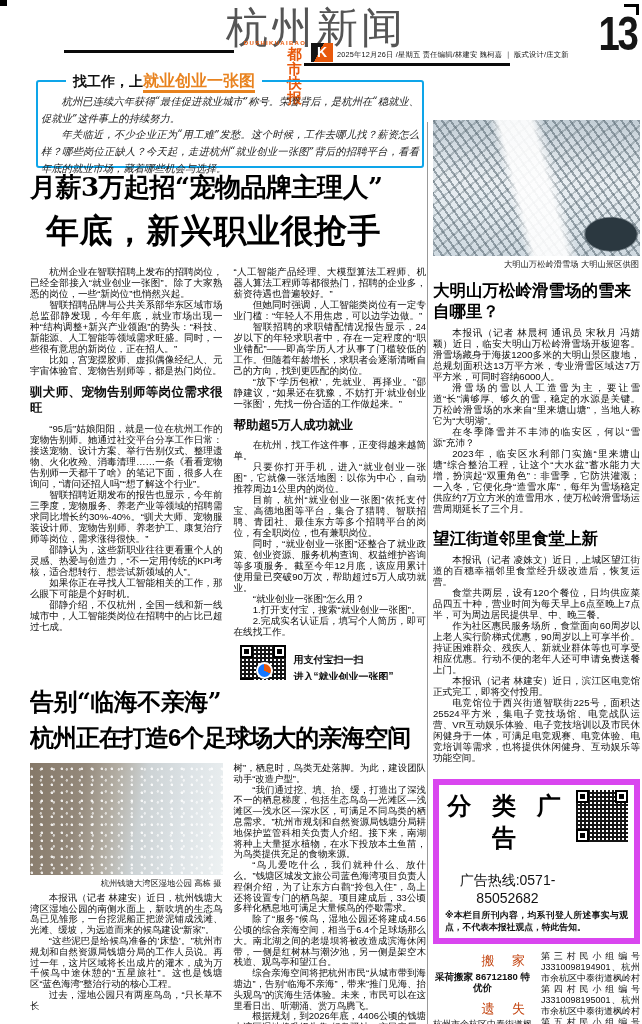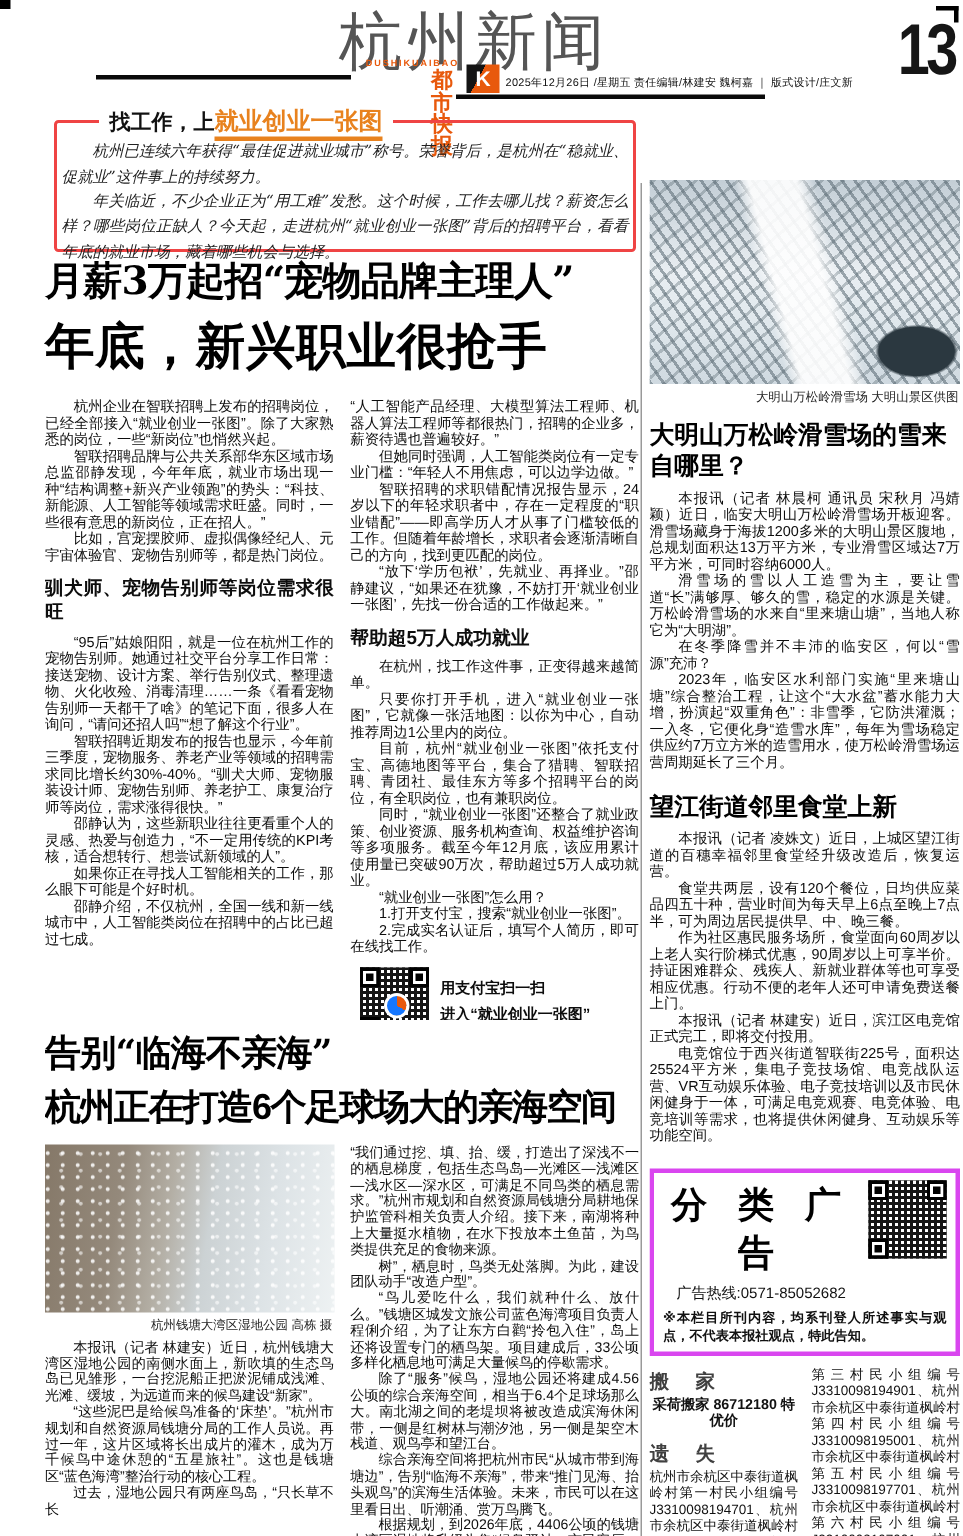--- a/index.html
+++ b/index.html
@@ -16,32 +16,32 @@
   .brand-en{display:block;font-size:6px;font-weight:700;color:#e8590c;letter-spacing:1.3px;}
   .brand-cn{display:block;font-size:14.5px;font-weight:900;color:#e8590c;letter-spacing:1px;margin-top:1px;margin-left:40px;}
   .klogo{position:absolute;left:311px;top:43px;width:22px;height:19px;
          background:linear-gradient(118deg,#141414 40%,#e8590c 40%);
          color:#fff;font-weight:900;font-size:14px;text-align:center;line-height:19px;}
   .dateline{position:absolute;left:337px;top:50px;font-size:7.3px;letter-spacing:.2px;color:#111;}
   .date-rule{position:absolute;left:304px;top:63px;width:206px;height:2.5px;background:#0a0a0a;}
   .pagenum{position:absolute;right:6px;top:6px;font-size:48px;font-weight:800;letter-spacing:-3px;
            transform:scaleX(.8);transform-origin:right top;color:#161616;}
   
-  .promo{position:absolute;left:36px;top:80px;width:384px;height:84px;border:2px solid #ef4444;border-radius:3px;}
+  .promo{position:absolute;left:36px;top:80px;width:384px;height:84px;border:2px solid #0ea5e9;border-radius:3px;}
   .promo-title{position:absolute;top:-11px;left:28px;background:#fff;padding:0 7px;white-space:nowrap;}
   .promo-title .tb{font-size:14px;font-weight:800;color:#111;}
   .promo-title .to{font-size:16px;font-weight:800;color:#e8821e;border-bottom:3px solid #e8821e;padding-bottom:1px;}
   .promo-body{padding:11px 3px 0;}
   .promo-body p{margin:0;font:italic 10.3px/1.62 "DejaVu Serif","Liberation Serif",serif;color:#222;
                 text-indent:2em;text-align:justify;}
   
   .lead{position:absolute;left:30px;top:170px;width:396px;}
   .lead-kicker{font-family:"DejaVu Serif","Liberation Serif",serif;font-size:26px;font-weight:600;
                letter-spacing:-.5px;white-space:nowrap;color:#000;}
-  .lead-head{font-size:33px;font-weight:900;letter-spacing:.5px;margin-top:4px;color:#000;}
+  .lead-head{font-size:33px;font-weight:900;letter-spacing:.5px;margin-top:4px;color:#000;margin-left:16px;}
   .lead-byline{font-size:9.5px;margin-top:11px;}
   .lead-cols{position:absolute;left:30px;top:266px;width:396px;height:414px;display:flex;gap:11px;overflow:hidden;}
   .ncol{width:192.5px;font-size:9.6px;line-height:11px;text-align:justify;color:#0d0d0d;}
   .ncol p{margin:0;text-indent:2em;}
   .ncol.cont > div:first-child p:first-child{text-indent:0;}
   .nsub{font-size:12.5px;font-weight:800;line-height:1.3;margin:8px 0 6px;}
   .qr-row{display:flex;gap:8px;align-items:center;margin:8px 0 0 6px;}
   .qr{position:relative;flex:0 0 auto;
       background:repeating-linear-gradient(0deg,#151515 0 2px,transparent 2px 4px),
                  repeating-linear-gradient(90deg,#151515 0 2px,#fff 2px 4px);}
@@ -73,29 +73,29 @@
         linear-gradient(75deg,rgba(255,255,255,0) 38%,rgba(255,255,255,.9) 42% 55%,rgba(255,255,255,0) 60%),
         repeating-linear-gradient(55deg,rgba(86,102,112,.55) 0 2px,rgba(255,255,255,0) 2px 7px),
         repeating-linear-gradient(-40deg,rgba(96,112,120,.38) 0 2px,rgba(255,255,255,0) 2px 9px),
         linear-gradient(180deg,#c3ced6 0%,#e9eef2 45%,#dfe7ec 72%,#cfd9e0 100%);}
   .rail-head{font-size:16.5px;font-weight:800;line-height:1.28;margin:10px 0 5px;color:#000;}
   .rail-body{font-size:9.6px;line-height:11px;text-align:justify;color:#0d0d0d;}
   .rail-body p{margin:0;text-indent:2em;}
   .gap14{margin-top:14px;}
   
   .classified{margin-top:16px;}
-  .cl-box{border:3px solid #d946ef;padding:5px 6px 4px;}
+  .cl-box{border:6px solid #d946ef;padding:5px 6px 4px;}
   .cl-top{display:flex;align-items:flex-start;gap:6px;}
   .cl-title-wrap{flex:1;text-align:center;}
   .cl-title{font-size:24px;font-weight:900;letter-spacing:7px;color:#000;}
-  .cl-hotline{font-size:10px;margin-top:4px;}
+  .cl-hotline{font-size:14px;margin-top:18px;}
   .cl-disclaimer{font-size:8.8px;font-weight:800;line-height:1.35;margin-top:4px;text-align:justify;}
   .cl-ads{margin-top:7px;height:154px;column-count:2;column-gap:9px;column-fill:auto;
           font-size:9px;line-height:11px;}
-  .ad-header{font-size:13px;font-weight:700;letter-spacing:7px;text-align:left;color:#404040;margin:4px 0 5px;}
+  .ad-header{font-size:13px;font-weight:400;letter-spacing:7px;text-align:right;color:#c2410c;margin:4px 0 5px;}
   .ad-line{font-size:9.5px;font-weight:800;text-align:center;margin:0 0 10px;}
   .lost-text{margin:0;text-align:justify;}
 </style>
 </head>
 <body>
 
 <div class="page">
 
   <div class="mark-tl"></div>
   <div class="mark-tr"></div>
@@ -181,22 +181,22 @@
       <div class="scol">
         <div class="wetland"></div>
         <div class="photo-cap">杭州钱塘大湾区湿地公园 高栋 摄</div>
         <div>
             <p>本报讯（记者 林建安）近日，杭州钱塘大湾区湿地公园的南侧水面上，新吹填的生态鸟岛已见雏形，一台挖泥船正把淤泥铺成浅滩、光滩、缓坡，为远道而来的候鸟建设“新家”。</p>
             <p>“这些泥巴是给候鸟准备的‘床垫’。”杭州市规划和自然资源局钱塘分局的工作人员说。再过一年，这片区域将长出成片的灌木，成为万千候鸟中途休憩的“五星旅社”。这也是钱塘区“蓝色海湾”整治行动的核心工程。</p>
             <p>过去，湿地公园只有两座鸟岛，“只长草不长</p>
           </div>
       </div>
       <div class="scol cont">
+          <p>树”，栖息时，鸟类无处落脚。为此，建设团队动手“改造户型”。</p>
           <p>“我们通过挖、填、抬、缓，打造出了深浅不一的栖息梯度，包括生态鸟岛—光滩区—浅滩区—浅水区—深水区，可满足不同鸟类的栖息需求。”杭州市规划和自然资源局钱塘分局耕地保护监管科相关负责人介绍。接下来，南湖将种上大量挺水植物，在水下投放本土鱼苗，为鸟类提供充足的食物来源。</p>
-          <p>树”，栖息时，鸟类无处落脚。为此，建设团队动手“改造户型”。</p>
           <p>“鸟儿爱吃什么，我们就种什么、放什么。”钱塘区城发文旅公司蓝色海湾项目负责人程俐介绍，为了让东方白鹳“拎包入住”，岛上还将设置专门的栖鸟架。项目建成后，33公顷多样化栖息地可满足大量候鸟的停歇需求。</p>
           <p>除了“服务”候鸟，湿地公园还将建成4.56公顷的综合亲海空间，相当于6.4个足球场那么大。南北湖之间的老堤坝将被改造成滨海休闲带，一侧是红树林与潮汐池，另一侧是架空木栈道、观鸟亭和望江台。</p>
           <p>综合亲海空间将把杭州市民“从城市带到海塘边”，告别“临海不亲海”，带来“推门见海、抬头观鸟”的滨海生活体验。未来，市民可以在这里看日出、听潮涌、赏万鸟腾飞。</p>
           <p>根据规划，到2026年底，4406公顷的钱塘大湾区湿地将升级为集“候鸟驿站、市民客厅、智慧大脑”于一体的生态综合体。</p>
         </div>
     </div>
   </div>
 
   <div class="divider"></div>
   <div class="rail">

